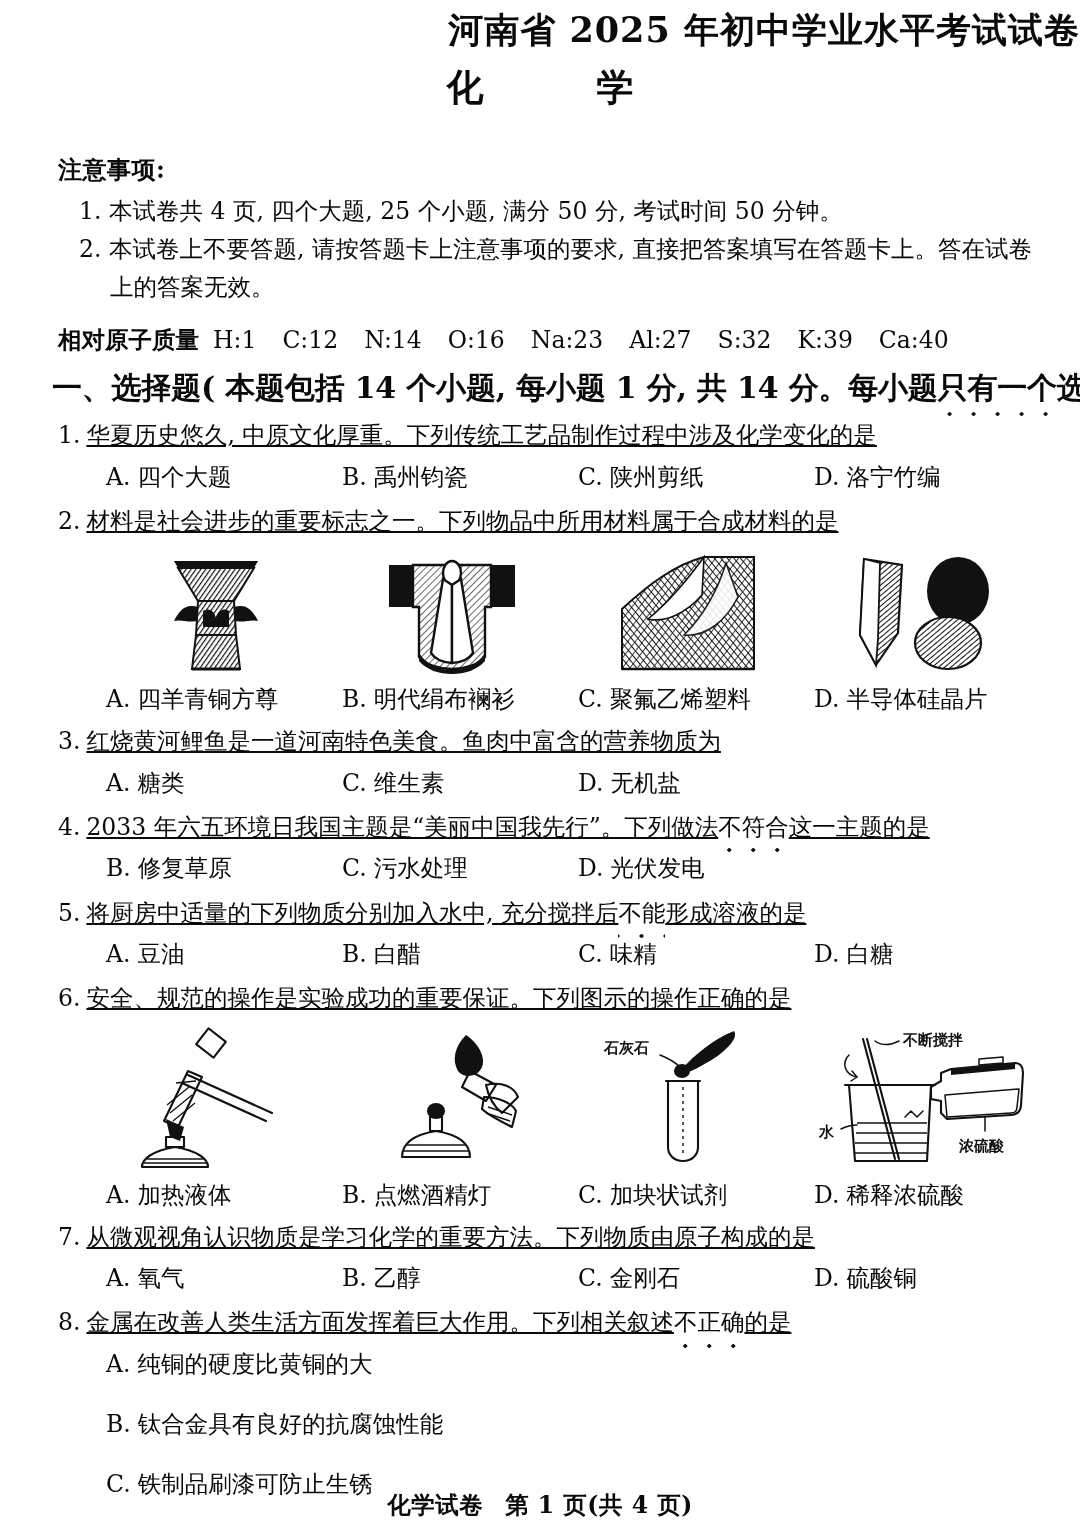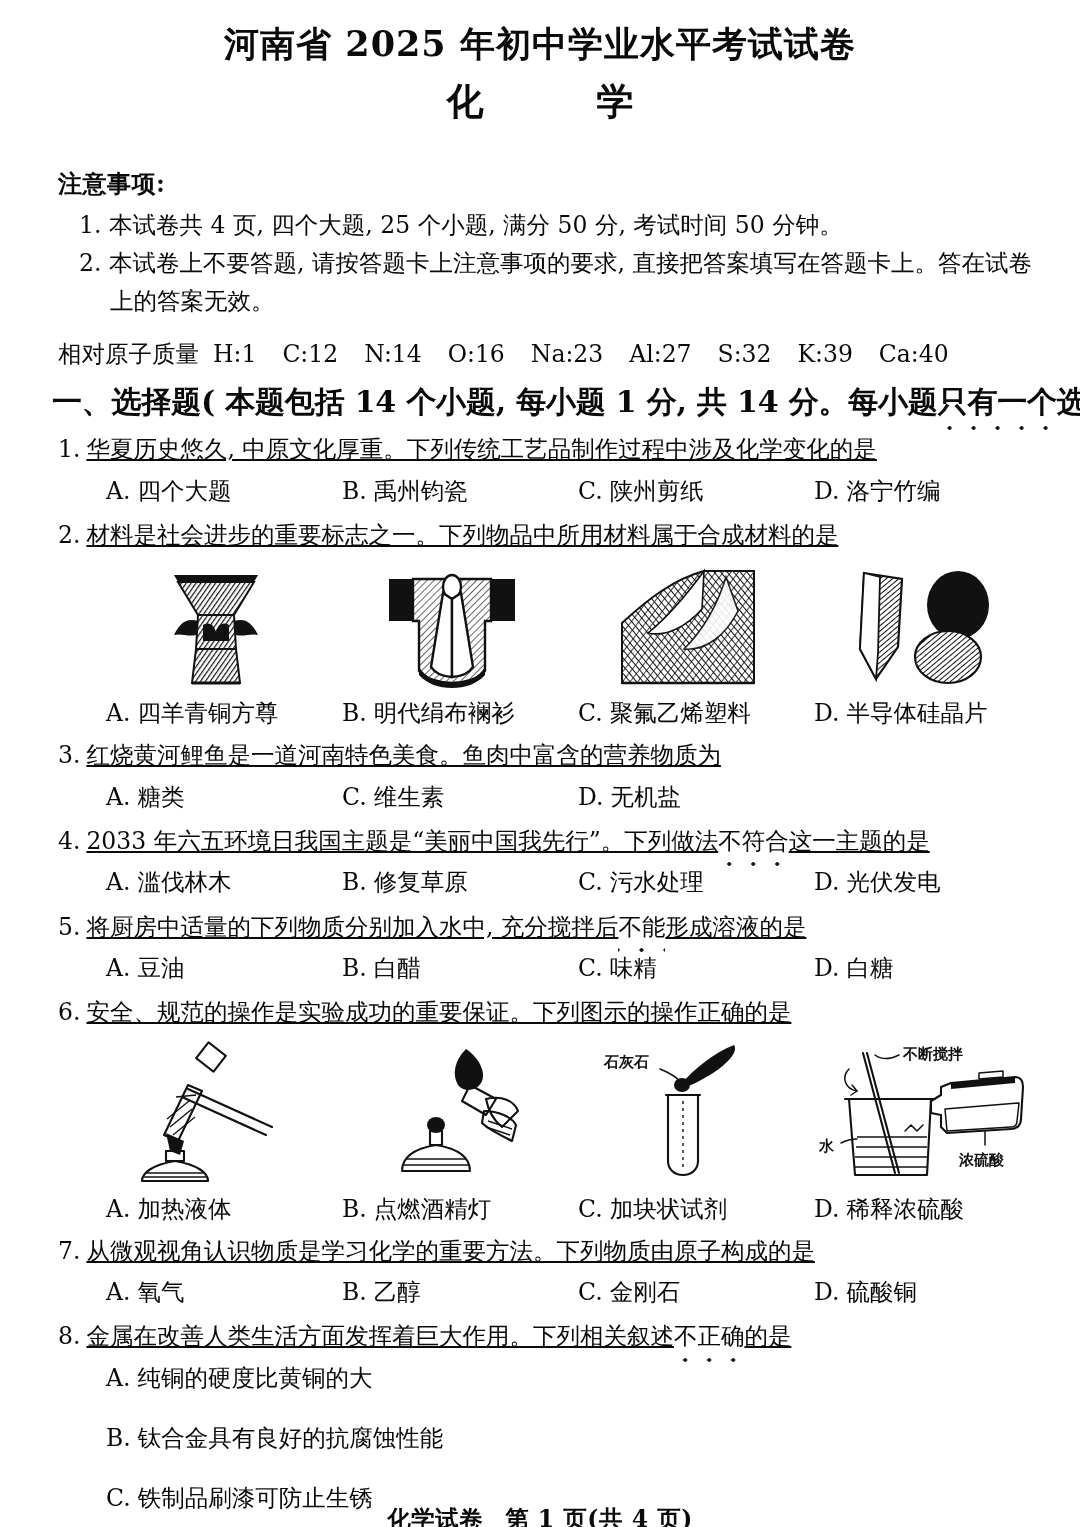--- a/index.html
+++ b/index.html
@@ -19,25 +19,25 @@
   .page {
     position: relative;
     width: 1080px;
     height: 1527px;
     padding: 0;
     box-sizing: border-box;
   }
 
   
   .doc-title {
-    text-align: center;
+    text-align: right;
     font-size: 35px;
     font-weight: 700;
     letter-spacing: 1px;
-    margin: 22px 0 0 0;
+    margin: 8px 0 0 0;
     line-height: 1.25;
   }
   .doc-subject {
     text-align: center;
     font-size: 37px;
     font-weight: 700;
     letter-spacing: 38px;
     text-indent: 38px;
     margin: 12px 0 0 0;
     line-height: 1.25;
@@ -72,21 +72,21 @@
   
   .atomic-row {
     margin: 18px 0 0 0;
     padding: 0 42px 0 58px;
     font-size: 23.5px;
     display: flex;
     align-items: baseline;
     white-space: nowrap;
   }
   .atomic-label {
-    font-weight: 400;
+    font-weight: 700;
     margin-right: 14px;
     text-align: right;
   }
   .atomic-pair { margin-right: 26px; }
   .atomic-pair:last-child { margin-right: 0; }
 
   
   .section-head {
     margin: 12px 0 0 0;
     padding: 0 26px 0 52px;
@@ -364,21 +364,20 @@
       <div class="opt"><span class="opt-letter">D.</span><span>无机盐</span></div>
     </div>
   </div>
 
   <div class="q">
     <div class="q-stem">
       <span class="q-num">4.</span>
       <span class="q-text"><span>2033 年六五环境日我国主题是“美丽中国我先行”。下列做法</span><span class="dotted">不符合</span><span>这一主题的是</span></span>
     </div>
     <div class="opts">
-      <div class="opt"><span class="opt-letter">A.</span><span>滥伐林木</span></div>
       <div class="opt"><span class="opt-letter">B.</span><span>修复草原</span></div>
       <div class="opt"><span class="opt-letter">C.</span><span>污水处理</span></div>
       <div class="opt"><span class="opt-letter">D.</span><span>光伏发电</span></div>
     </div>
   </div>
 
   <div class="q">
     <div class="q-stem">
       <span class="q-num">5.</span>
       <span class="q-text"><span>将厨房中适量的下列物质分别加入水中, 充分搅拌后</span><span class="dotted">不能</span><span>形成溶液的是</span></span>

